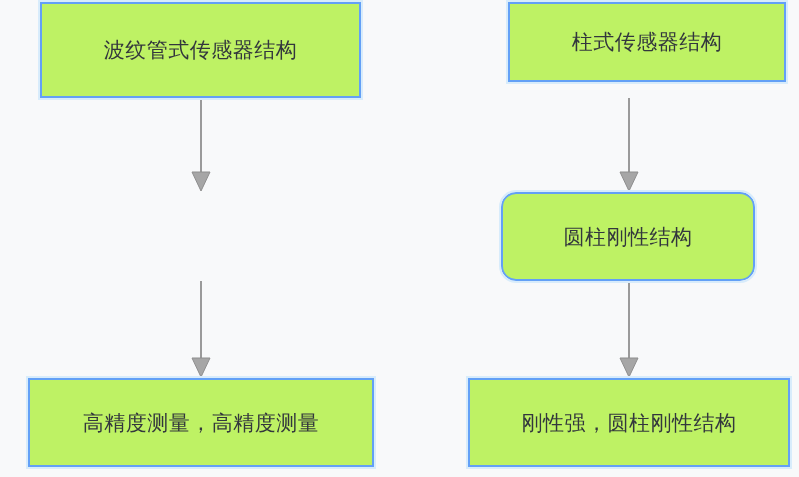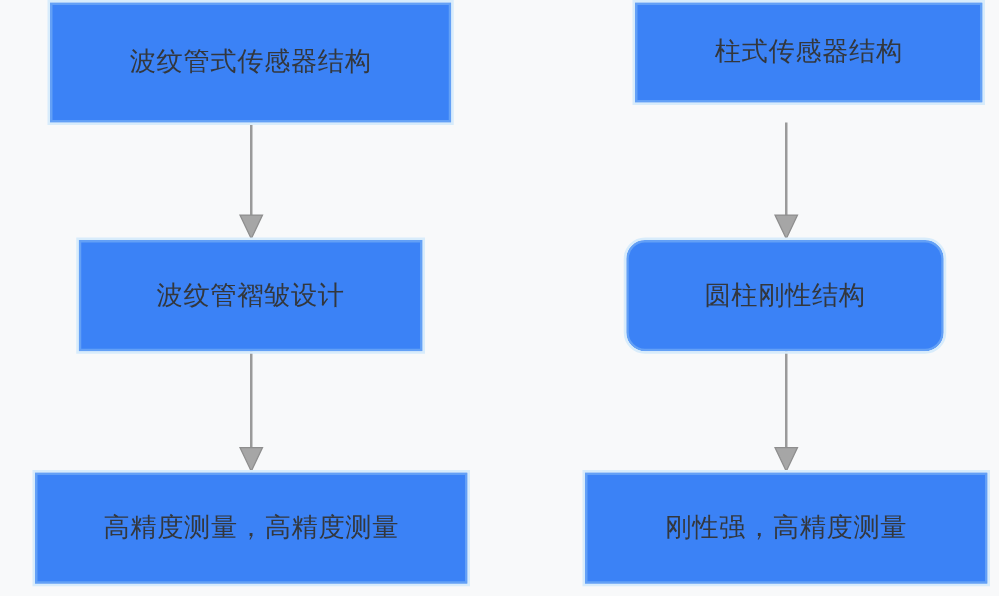--- a/index.html
+++ b/index.html
@@ -15,21 +15,21 @@
   }
   #flowchart {
     position: relative;
     width: 799px;
     height: 477px;
     background: #f8f9fa;
   }
   .node {
     position: absolute;
     box-sizing: border-box;
-    background: #3b82f6;
+    background: #bef264;
     border: 2px solid #63a0f6;
     outline: 2px solid #d8ecfb;
     display: flex;
     align-items: center;
     justify-content: center;
     color: #33373d;
     font-size: 21px;
     line-height: 1.2;
     letter-spacing: 0.5px;
     white-space: nowrap;
@@ -90,29 +90,26 @@
   </svg>
 
   <div class="node" id="node-bellows-sensor-structure">
     <span>波纹管式传感器结构</span>
   </div>
 
   <div class="node" id="node-column-sensor-structure">
     <span>柱式传感器结构</span>
   </div>
 
-  <div class="node" id="node-bellows-fold-design">
-    <span>波纹管褶皱设计</span>
-  </div>
 
   <div class="node" id="node-cylinder-rigid-structure">
     <span>圆柱刚性结构</span>
   </div>
 
   <div class="node" id="node-flexible-deformation">
     <span>高精度测量，高精度测量</span>
   </div>
 
   <div class="node" id="node-high-rigidity">
-    <span>刚性强，高精度测量</span>
+    <span>刚性强，圆柱刚性结构</span>
   </div>
 
 </div>
 
 </body></html>

